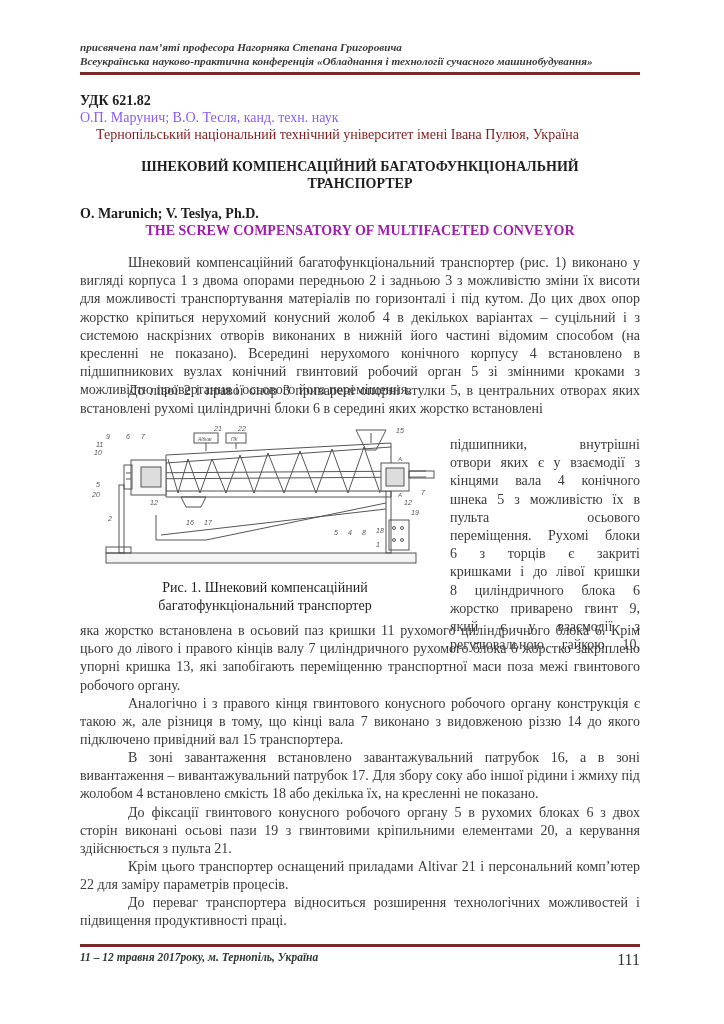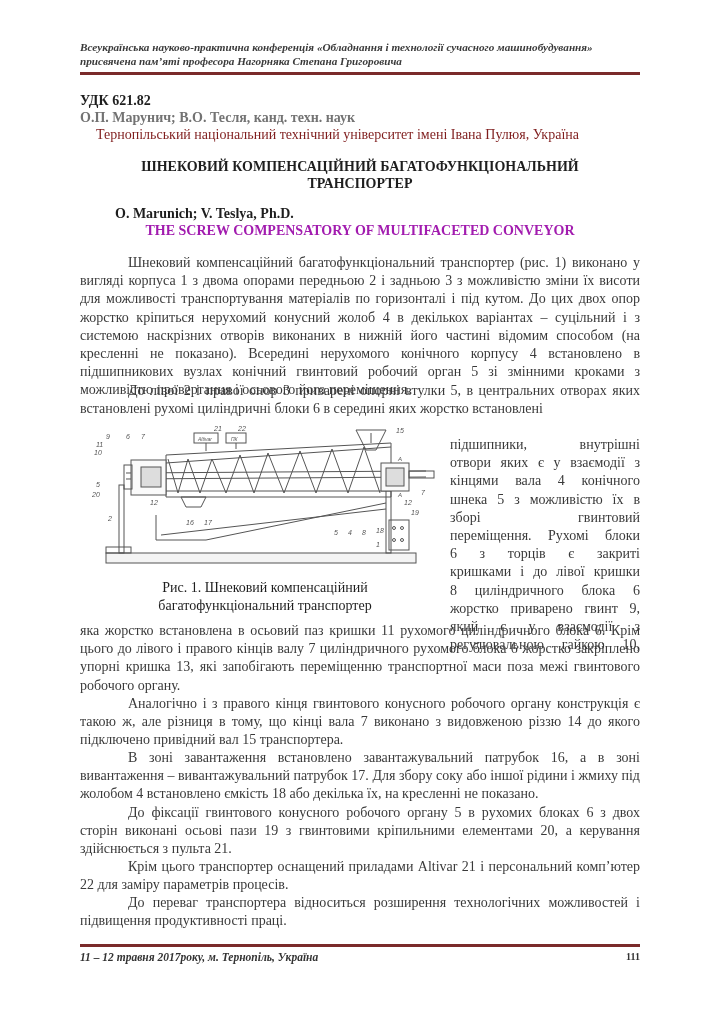--- a/index.html
+++ b/index.html
@@ -4,43 +4,43 @@
 <style>
   html, body { margin: 0; padding: 0; background: #ffffff; }
   body { width: 724px; height: 1024px; position: relative; overflow: hidden;
          font-family: "Liberation Serif", serif; color: #2a2a2a; }
   .hdr { position: absolute; left: 80px; top: 40px; width: 560px; font-style: italic; font-weight: bold;
          font-size: 11.2px; line-height: 14px; color: #3a3a3a; }
   .rule { position: absolute; left: 80px; width: 560px; height: 3px; background: #7a2a2a; }
   .rule.top { top: 72px; }
   .rule.bot { top: 944px; }
   .udk { position: absolute; left: 80px; top: 92px; font-weight: bold; font-size: 14px; line-height: 17px; color: #1e1e1e; }
-  .authors { position: absolute; left: 80px; top: 109px; font-weight: bold; font-size: 14px; line-height: 17px; color: #737373; }
+  .authors { position: absolute; left: 80px; top: 109px; font-weight: normal; font-size: 14px; line-height: 17px; color: #8b5cf6; }
   .affil { position: absolute; left: 96px; top: 126px; font-size: 14px; line-height: 17px; color: #7f1d1d; }
   .title { position: absolute; left: 80px; top: 158px; width: 560px; text-align: center; font-weight: bold;
            font-size: 14px; line-height: 17px; color: #1e1e1e; }
-  .en-authors { position: absolute; left: 80px; top: 205px; font-weight: bold; font-size: 14px; line-height: 17px; color: #1e1e1e; margin-left: 35px; }
+  .en-authors { position: absolute; left: 80px; top: 205px; font-weight: bold; font-size: 14px; line-height: 17px; color: #1e1e1e; }
   .en-title { position: absolute; left: 80px; top: 222px; width: 560px; text-align: center; font-weight: bold; font-size: 14px; line-height: 17px; color: #a21caf; }
   .p { position: absolute; left: 80px; width: 560px; font-size: 14px; line-height: 18.2px; text-align: justify; color: #3a3a3a; }
   .p .ind { display: inline-block; width: 48px; }
   .wrap-text { position: absolute; left: 450px; width: 190px; font-size: 14px; line-height: 18.2px; text-align: justify; color: #3a3a3a; }
   .wrap-text .ln { display: block; text-align: justify; text-align-last: justify; height: 18.2px; white-space: nowrap; }
   .figure { position: absolute; left: 86px; top: 425px; width: 352px; height: 145px; }
   .caption { position: absolute; left: 80px; top: 579px; width: 370px; text-align: center; font-size: 14px; line-height: 18px; color: #1e1e1e; }
   .footer-left { position: absolute; left: 80px; top: 951px; font-size: 11.5px; font-weight: bold; color: #333; }
   .footer-left i { font-weight: bold; margin-top: 10px; }
-  .footer-right { position: absolute; right: 84px; top: 951px; font-size: 10px; font-weight: bold; color: #333; }
+  .footer-right { position: absolute; right: 84px; top: 951px; font-size: 16px; font-weight: normal; color: #333; }
   svg text { font-family: "Liberation Sans", sans-serif; font-style: italic; }
 </style>
 </head>
 <body>
 
 <div class="hdr">
+  <div>присвячена пам’яті професора Нагорняка Степана Григоровича</div>
   <div>Всеукраїнська науково-практична конференція «Обладнання і технології сучасного машинобудування»</div>
-  <div>присвячена пам’яті професора Нагорняка Степана Григоровича</div>
 </div>
 <div class="rule top"></div>
 
 <div class="udk">УДК 621.82</div>
 <div class="authors">О.П. Марунич; В.О. Тесля, канд. техн. наук</div>
 <div class="affil">Тернопільський національний технічний університет імені Івана Пулюя, Україна</div>
 
 <div class="title">
   <div>ШНЕКОВИЙ КОМПЕНСАЦІЙНИЙ БАГАТОФУНКЦІОНАЛЬНИЙ</div>
   <div>ТРАНСПОРТЕР</div>
@@ -128,21 +128,21 @@
         <text x="312" y="72" font-size="6">A</text>
     </g>
   </svg>
 </div>
 
 <div class="wrap-text" style="top:436px;">
   <span class="ln">підшипники,       внутрішні</span>
   <span class="ln">отвори яких є у взаємодії з</span>
   <span class="ln">кінцями  вала  4  конічного</span>
   <span class="ln">шнека 5 з можливістю їх в</span>
-  <span class="ln">зборі              гвинтовий</span>
+  <span class="ln">пульта              осьового</span>
   <span class="ln">переміщення. Рухомі блоки</span>
   <span class="ln">6   з   торців   є   закриті</span>
   <span class="ln">кришками і до лівої кришки</span>
   <span class="ln">8  циліндричного  блока  6</span>
   <span class="ln">жорстко приварено гвинт 9,</span>
   <span class="ln">який   є   у   взаємодії   з</span>
   <span class="ln">регулювальною гайкою 10,</span>
 </div>
 
 <div class="caption">

